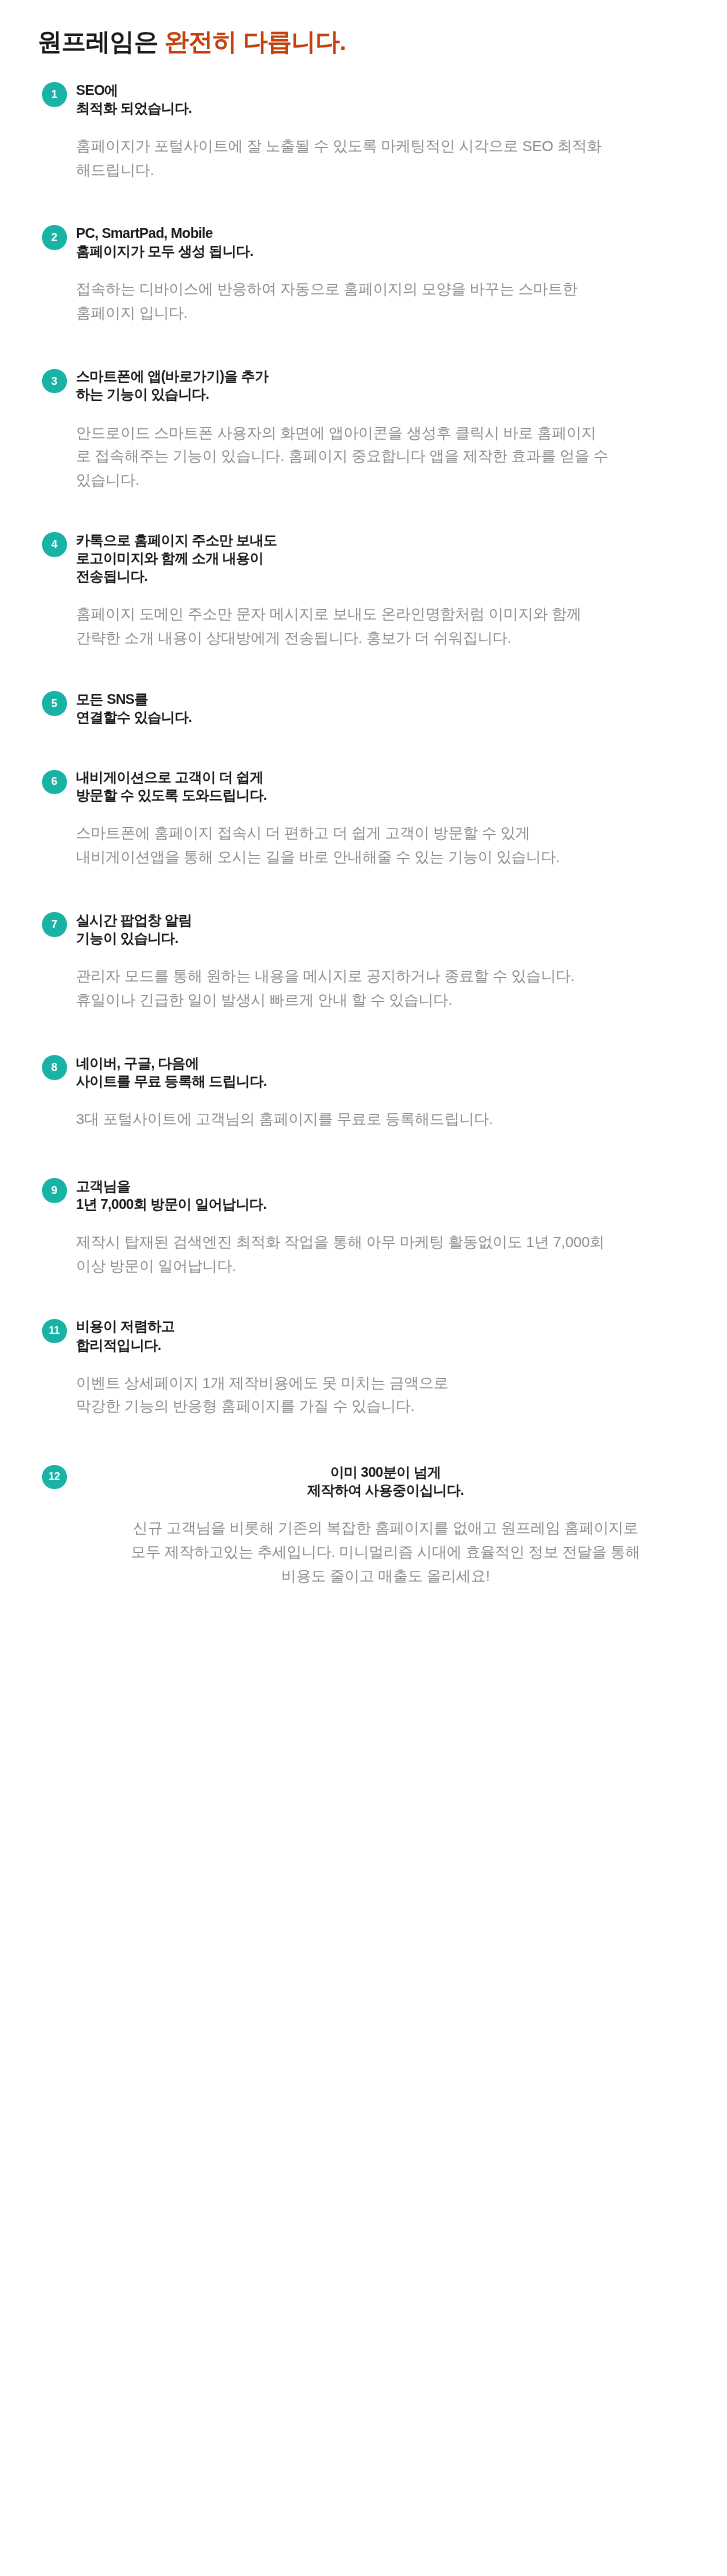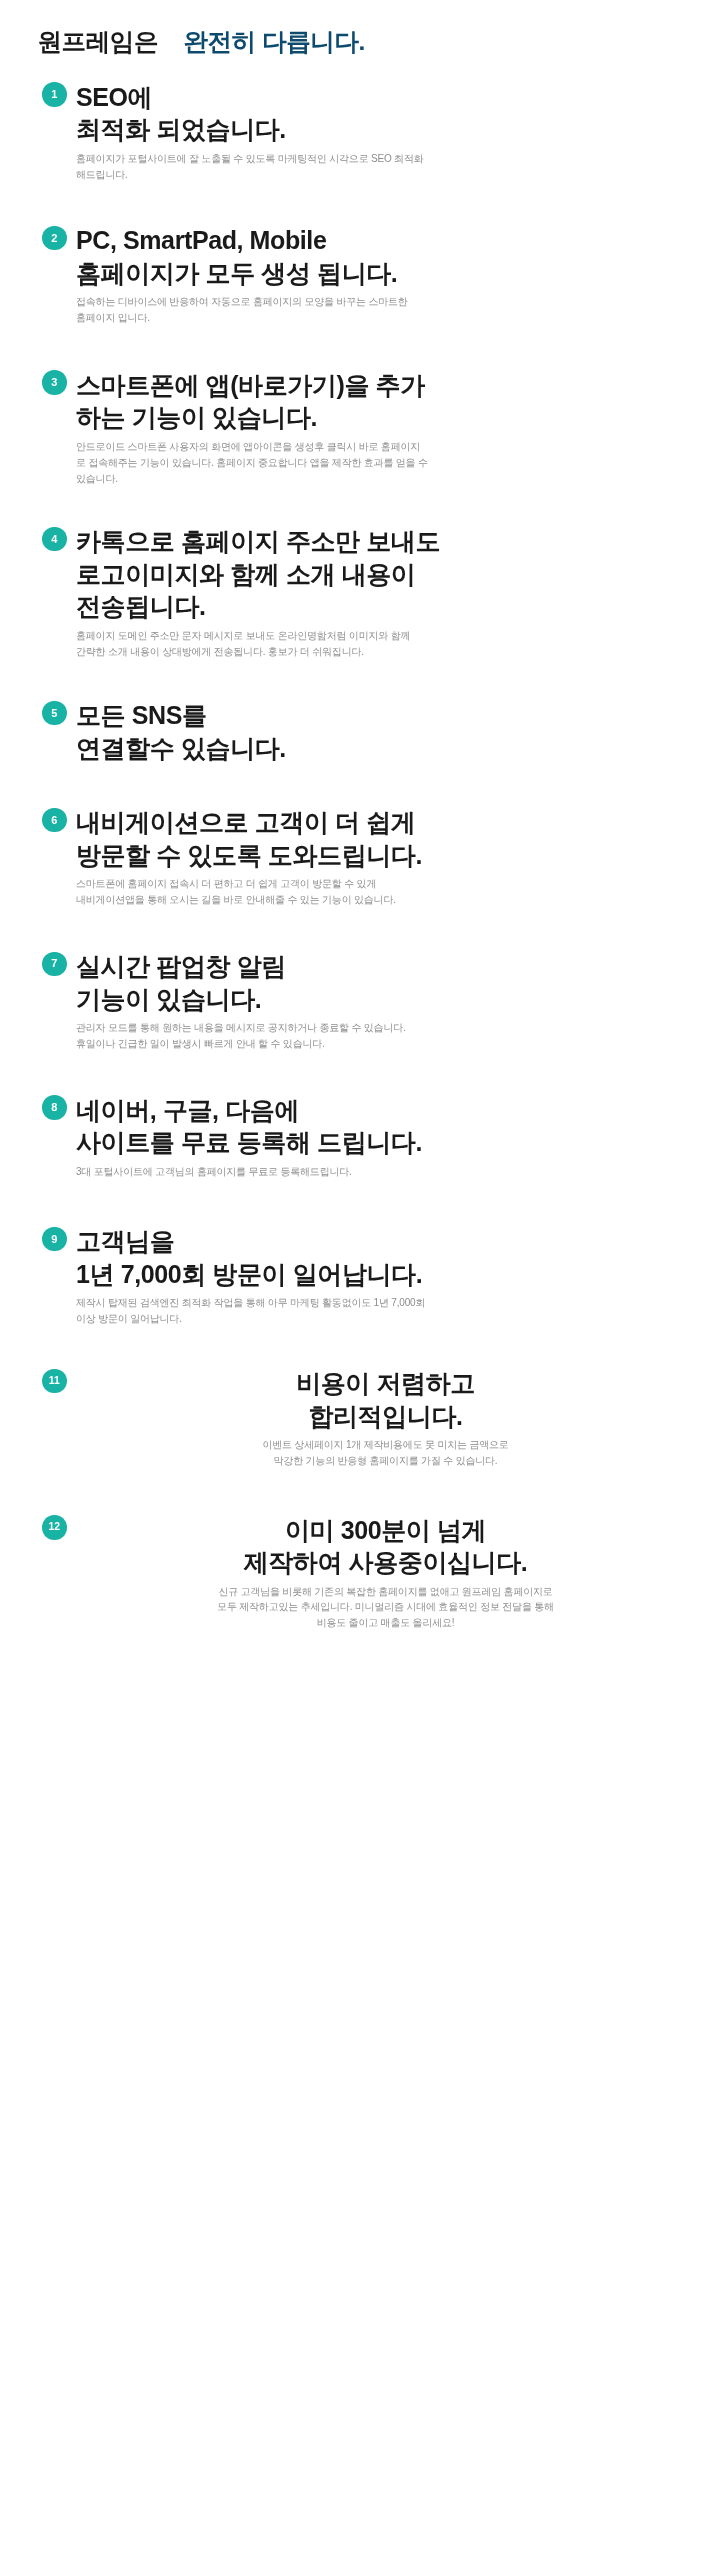--- a/index.html
+++ b/index.html
@@ -15,21 +15,21 @@
     padding: 19.3px 33px 30px 33px;
     position: relative;
   }
   .headline {
     font-size: 24.5px;
     font-weight: bold;
     letter-spacing: -0.4px;
     color: #1a1a1a;
     margin: 6px 0 0 4.5px;
   }
-  .headline .hl-accent { color: #0c4a6e; margin-left: 19px; }
+  .headline .hl-accent { color: #c2410c; }
 
   .items { margin-top: 21px; }
 
   .item {
     position: relative;
     padding-left: 43px;
     margin-bottom: 1.5px;
   }
   .num {
     position: absolute;
@@ -43,49 +43,49 @@
     font-size: 11px;
     font-weight: bold;
     display: flex;
     align-items: center;
     justify-content: center;
     line-height: 1;
   }
   .num.wide { font-size: 10.4px; }
 
   .title {
-    font-size: 25px;
+    font-size: 14px;
     font-weight: bold;
     line-height: 1.30;
     color: #1a1a1a;
     letter-spacing: -0.4px;
     white-space: pre-line;
     padding-top: 1.5px;
   }
   .desc {
-    margin-top: 5px;
-    font-size: 10px;
+    margin-top: 17px;
+    font-size: 15px;
     line-height: 1.58;
     color: #8d8d8d;
     letter-spacing: -0.2px;
     white-space: pre-line;
   }
 
   
   .gap-1 { padding-bottom: 39px; }
   .gap-2 { padding-bottom: 40px; }
   .gap-3 { padding-bottom: 36px; }
   .gap-4 { padding-bottom: 37px; }
   .gap-5 { padding-bottom: 39px; }
   .gap-6 { padding-bottom: 39px; }
   .gap-7 { padding-bottom: 39px; }
   .gap-8 { padding-bottom: 43px; }
   .gap-9 { padding-bottom: 37px; }
   .gap-10 { padding-bottom: 36px; }
-  .gap-11 { padding-bottom: 42px; text-align: center; }
+  .gap-11 { padding-bottom: 42px; }
   .gap-12 { padding-bottom: 15px; text-align: center; }
 </style>
 </head>
 <body>
 
 <div class="page">
 
   <h1 class="headline">
     <span>원프레임은 </span><span class="hl-accent">완전히 다릅니다.</span>
   </h1>

